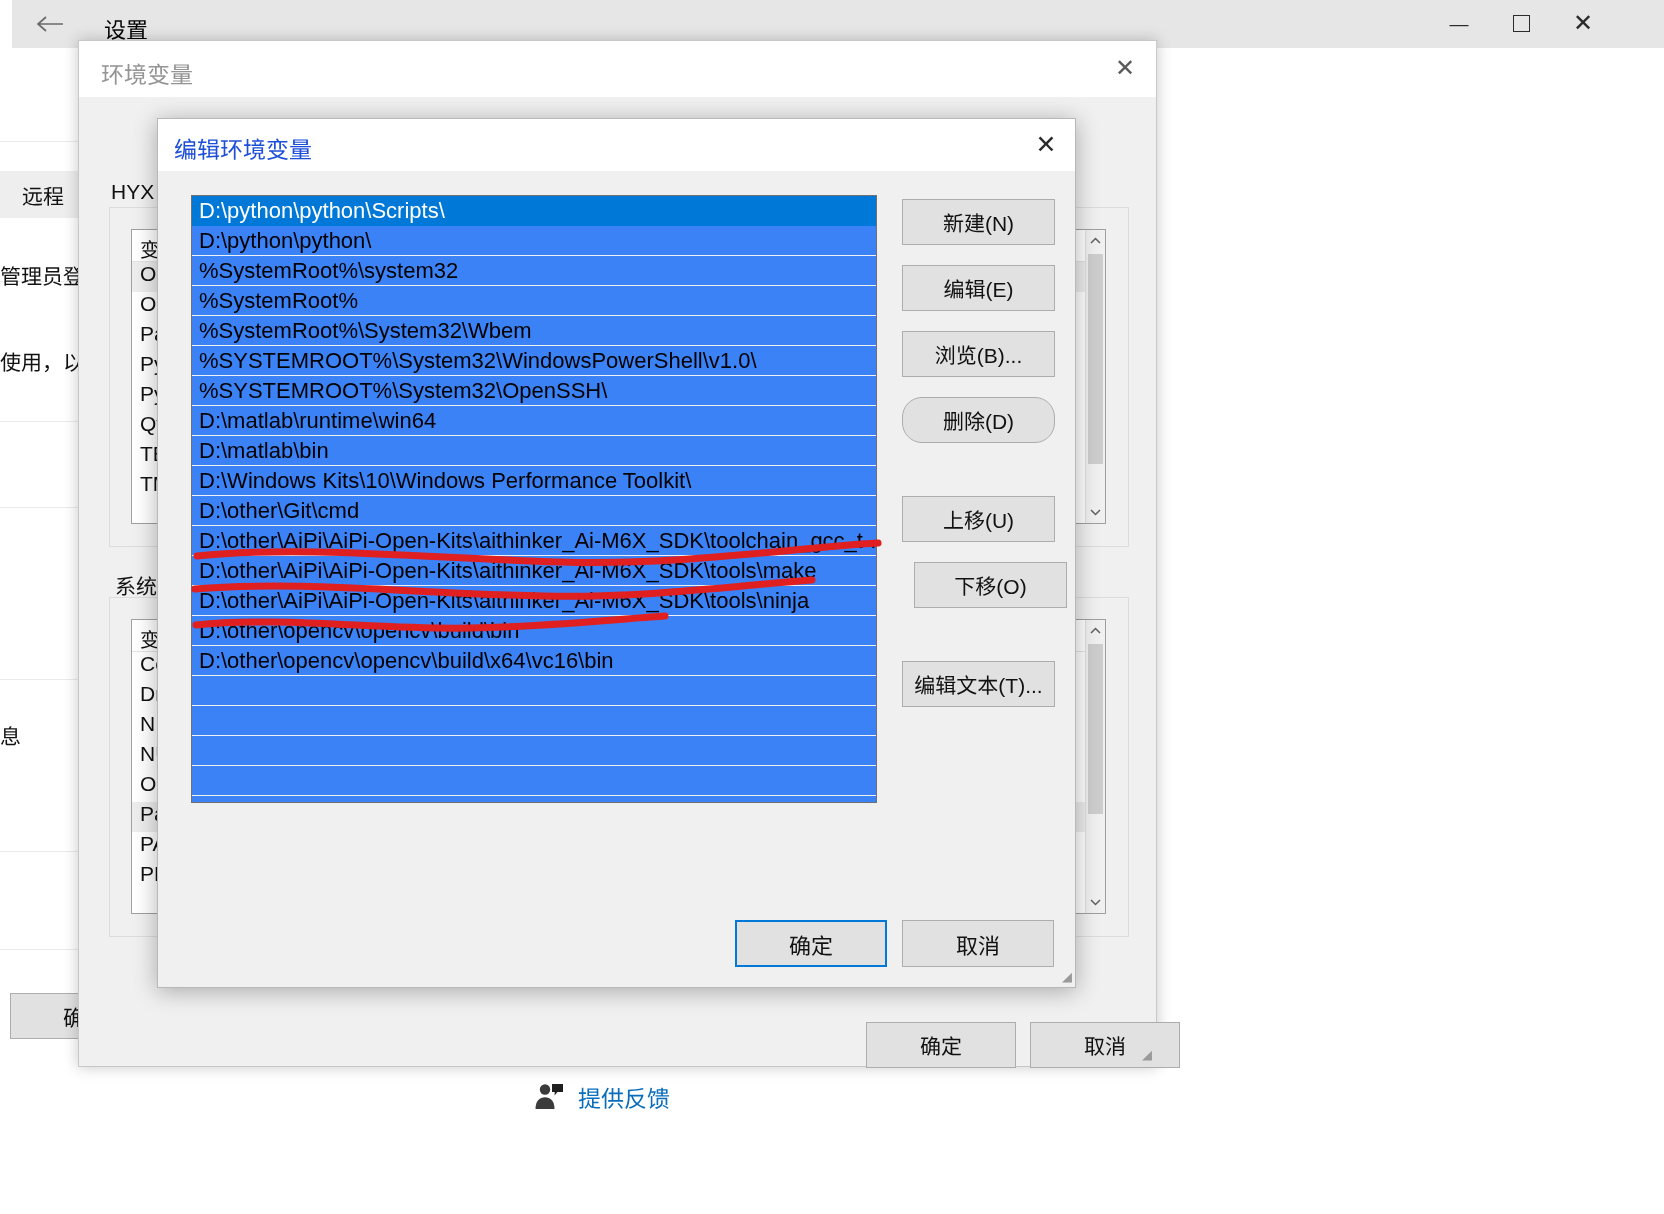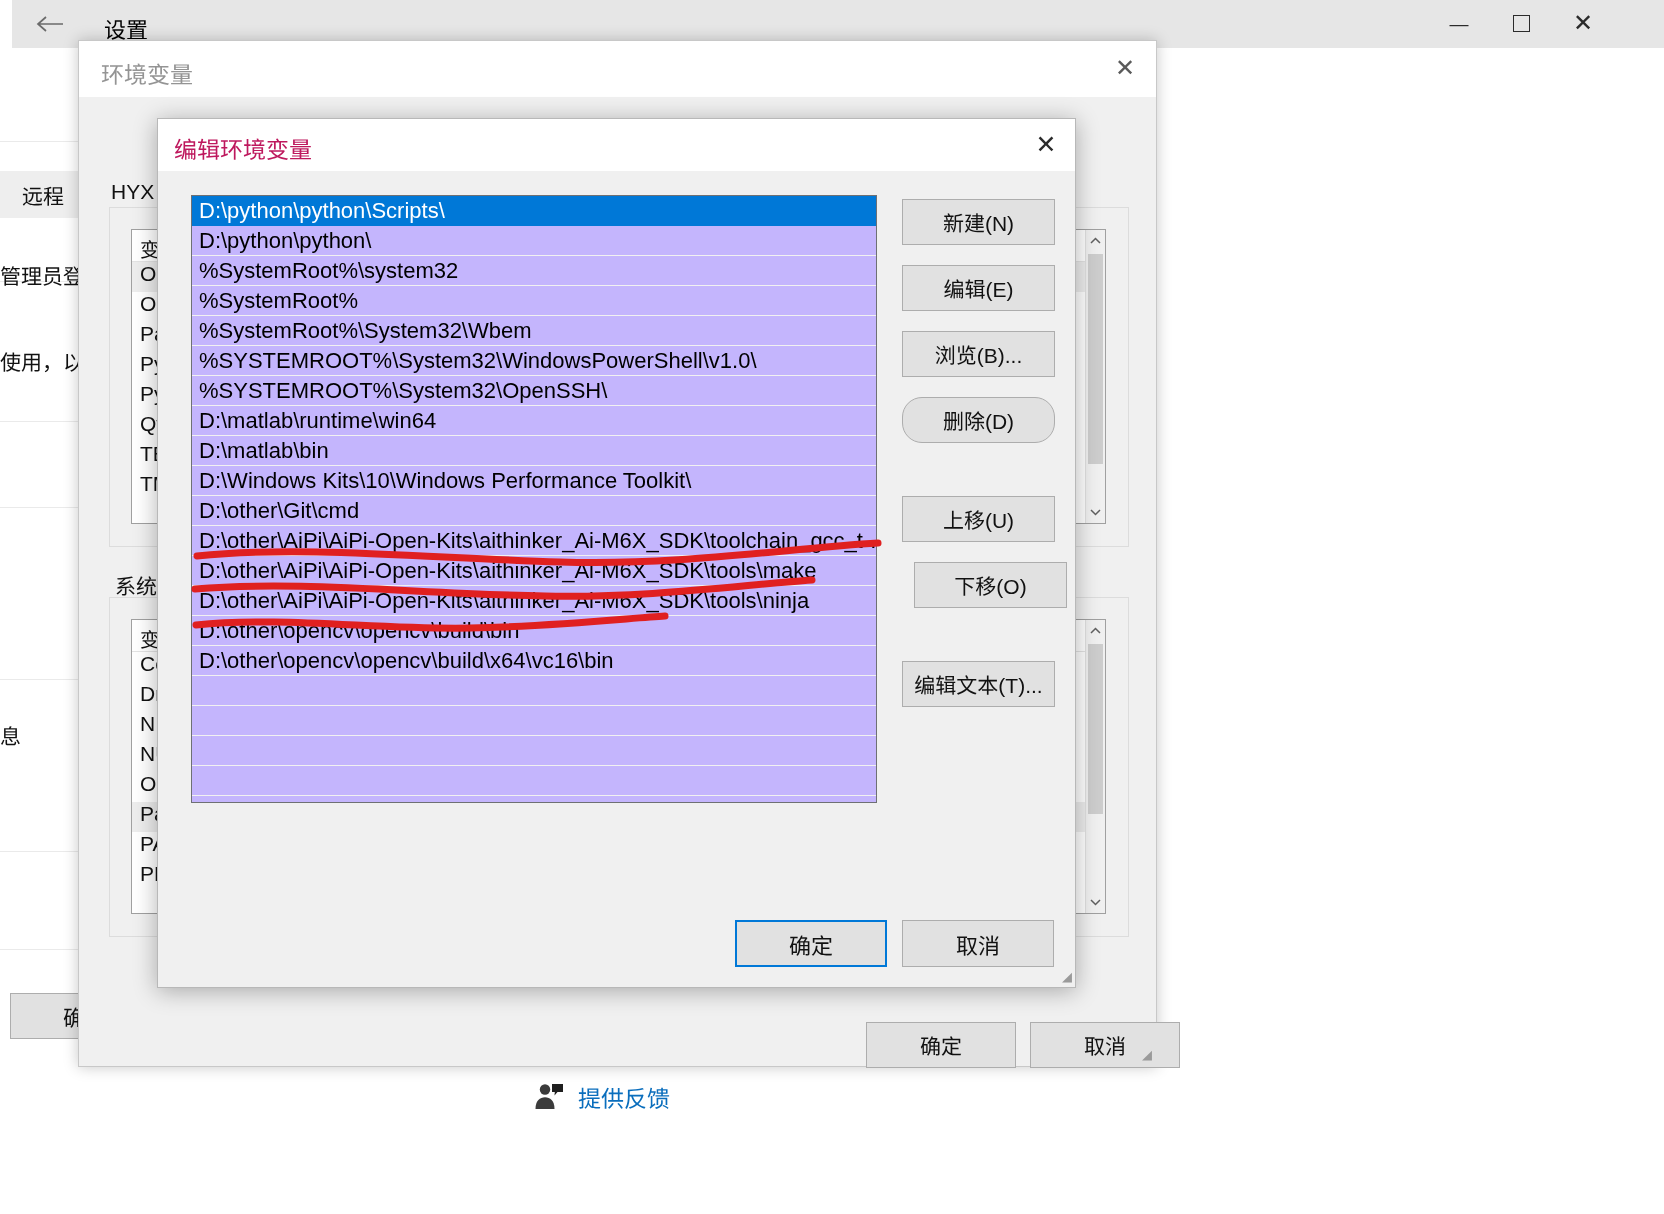--- a/index.html
+++ b/index.html
@@ -246,36 +246,36 @@
   #edit-titlebar {
     position: absolute;
     left: 0; top: 0;
     width: 917px; height: 52px;
     background: #ffffff;
   }
   #edit-title {
     position: absolute;
     left: 16px; top: 12px;
     font-size: 23px;
-    color: #be185d;
+    color: #1d4ed8;
   }
   #edit-close {
     position: absolute;
     right: 0; top: 0;
     width: 58px; height: 50px;
     display: flex; align-items: center; justify-content: center;
     color: #2b2b2b;
     font-size: 25px;
     font-weight: 300;
   }
   #path-listbox {
     position: absolute;
     left: 33px; top: 76px;
     width: 686px; height: 608px;
-    background: #c4b5fd;
+    background: #3b82f6;
     border: 1px solid #6e7074;
     box-sizing: border-box;
     overflow: hidden;
   }
   .path-row {
     position: relative;
     height: 30px;
     line-height: 30px;
     font-size: 22px;
     color: #000000;

